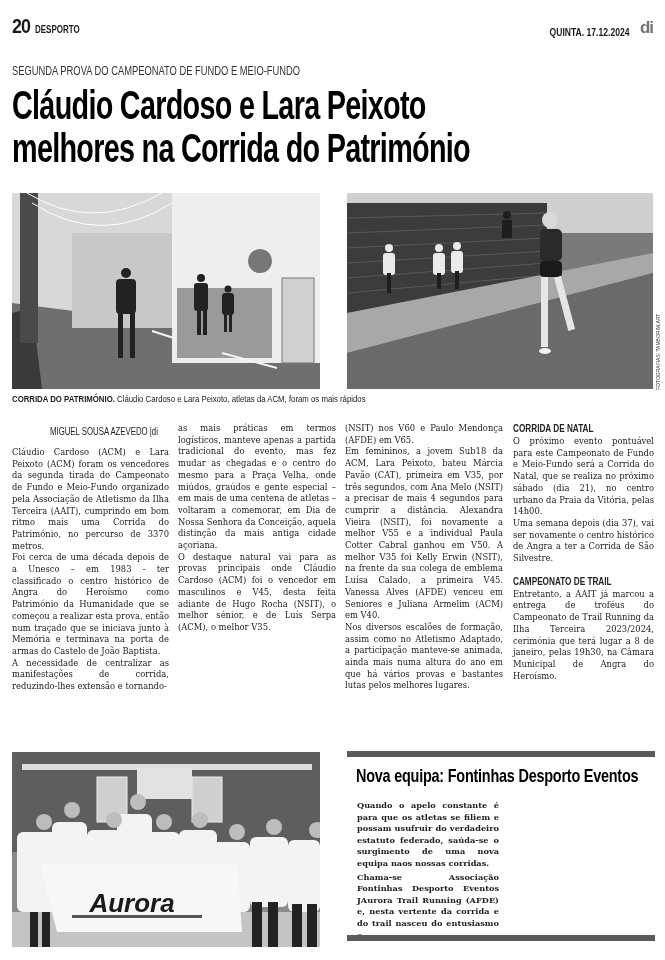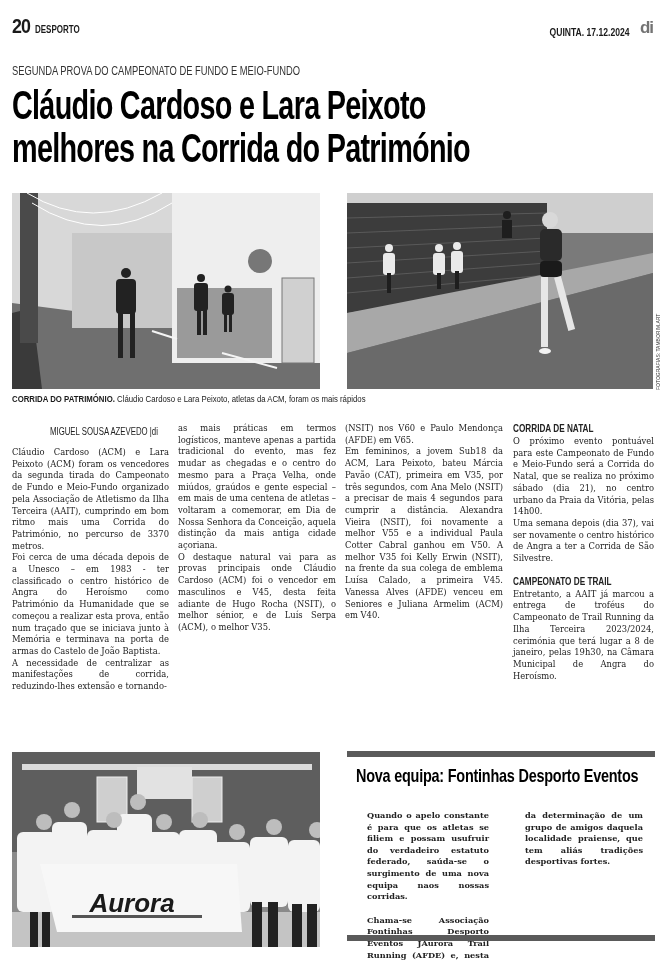--- a/index.html
+++ b/index.html
@@ -25,21 +25,21 @@
 
   .byline { position: absolute; left: 50px; top: 426px; font-family: "Liberation Sans", sans-serif; font-size: 10px; color: #222; transform: scaleX(0.78); transform-origin: left; white-space: nowrap; }
 
   .col { position: absolute; font-family: "DejaVu Serif", serif; font-size: 8.4px; line-height: 11.7px; color: #222; text-align: justify; hyphens: manual; }
   .col p { margin: 0; text-indent: 0; }
   .col h3 { font-family: "Liberation Sans", sans-serif; font-weight: 700; font-size: 10px; line-height: 13px; transform: scaleX(0.82); transform-origin: left; white-space: nowrap; margin-bottom: 1px; }
 
   .box-bar { position: absolute; background: #5a5a5a; height: 6px; }
   .box-title { position: absolute; left: 356px; top: 765px; font-family: "Liberation Sans", sans-serif; font-weight: 700; font-size: 19px; color: #000; transform: scaleX(0.76); transform-origin: left; white-space: nowrap; letter-spacing: -0.3px; }
   .box-col { position: absolute; font-family: "DejaVu Serif", serif; font-weight: 700; font-size: 8.2px; line-height: 11.6px; color: #222; text-align: justify; }
-  .box-col p { margin: 12px; }
+  .box-col p { margin: 2px; }
 </style>
 </head>
 <body>
 
 <div class="header-left">
   <span class="page-num">20</span>
   <span class="section">DESPORTO</span>
 </div>
 <div class="header-right">
   <span class="date">QUINTA. 17.12.2024</span>
@@ -141,20 +141,21 @@
 </div>
 
 <div class="col" style="left:178px; top:423px; width:158px;">
   <p>as mais práticas em termos logísticos, manteve apenas a partida tradicional do evento, mas fez mudar as chegadas e o centro do mesmo para a Praça Velha, onde miúdos, graúdos e gente especial – em mais de uma centena de atletas – voltaram a comemorar, em Dia de Nossa Senhora da Conceição, aquela distinção da mais antiga cidade açoriana.</p>
   <p>O destaque natural vai para as provas principais onde Cláudio Cardoso (ACM) foi o vencedor em masculinos e V45, desta feita adiante de Hugo Rocha (NSIT), o melhor sénior, e de Luís Serpa (ACM), o melhor V35.</p>
 </div>
 
 <div class="col" style="left:345px; top:423px; width:158px;">
   <p>(NSIT) nos V60 e Paulo Mendonça (AFDE) em V65.</p>
   <p>Em femininos, a jovem Sub18 da ACM, Lara Peixoto, bateu Márcia Pavão (CAT), primeira em V35, por três segundos, com Ana Melo (NSIT) a precisar de mais 4 segundos para cumprir a distância. Alexandra Vieira (NSIT), foi novamente a melhor V55 e a individual Paula Cotter Cabral ganhou em V50. A melhor V35 foi Kelly Erwin (NSIT), na frente da sua colega de emblema Luísa Calado, a primeira V45. Vanessa Alves (AFDE) venceu em Seniores e Juliana Armelim (ACM) em V40.</p>
+  <p>Nos diversos escalões de formação, assim como no Atletismo Adaptado, a participação manteve-se animada, ainda mais numa altura do ano em que há vários provas e bastantes lutas pelos melhores lugares.</p>
 </div>
 
 <div class="col" style="left:513px; top:422px; width:141px;">
   <h3>CORRIDA DE NATAL</h3>
   <p>O próximo evento pontuável para este Campeonato de Fundo e Meio-Fundo será a Corrida do Natal, que se realiza no próximo sábado (dia 21), no centro urbano da Praia da Vitória, pelas 14h00.</p>
   <p>Uma semana depois (dia 37), vai ser novamente o centro histórico de Angra a ter a Corrida de São Silvestre.</p>
   <h3 style="margin-top:10px;">CAMPEONATO DE TRAIL</h3>
   <p>Entretanto, a AAIT já marcou a entrega de troféus do Campeonato de Trail Running da Ilha Terceira 2023/2024, cerimónia que terá lugar a 8 de janeiro, pelas 19h30, na Câmara Municipal de Angra do Heroísmo.</p>
 </div>
 
@@ -204,15 +205,14 @@
 </div>
 
 <div class="box-bar" style="left:347px; top:751px; width:308px;"></div>
 <div class="box-title">Nova equipa: Fontinhas Desporto Eventos</div>
 
 <div class="box-col" style="left:355px; top:798px; width:146px;">
   <p>Quando o apelo constante é para que os atletas se filiem e possam usufruir do verdadeiro estatuto federado, saúda-se o surgimento de uma nova equipa naos nossas corridas.</p>
   <p>Chama-se Associação Fontinhas Desporto Eventos JAurora Trail Running (AFDE) e, nesta vertente da corrida e do trail nasceu do entusiasmo e</p>
 </div>
 <div class="box-col" style="left:513px; top:798px; width:142px;">
-  <p>da determinação de um grupo de amigos daquela localidade praiense, que tem aliás tradições desportivas fortes.</p>
 </div>
 <div class="box-bar" style="left:347px; top:935px; width:308px;"></div>
 
 </body></html>

